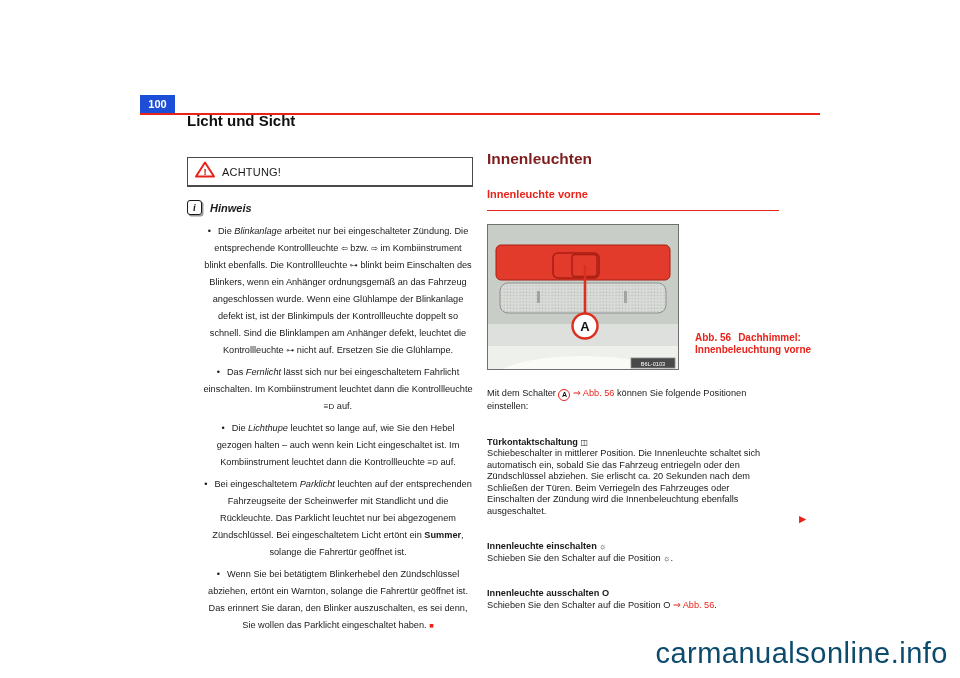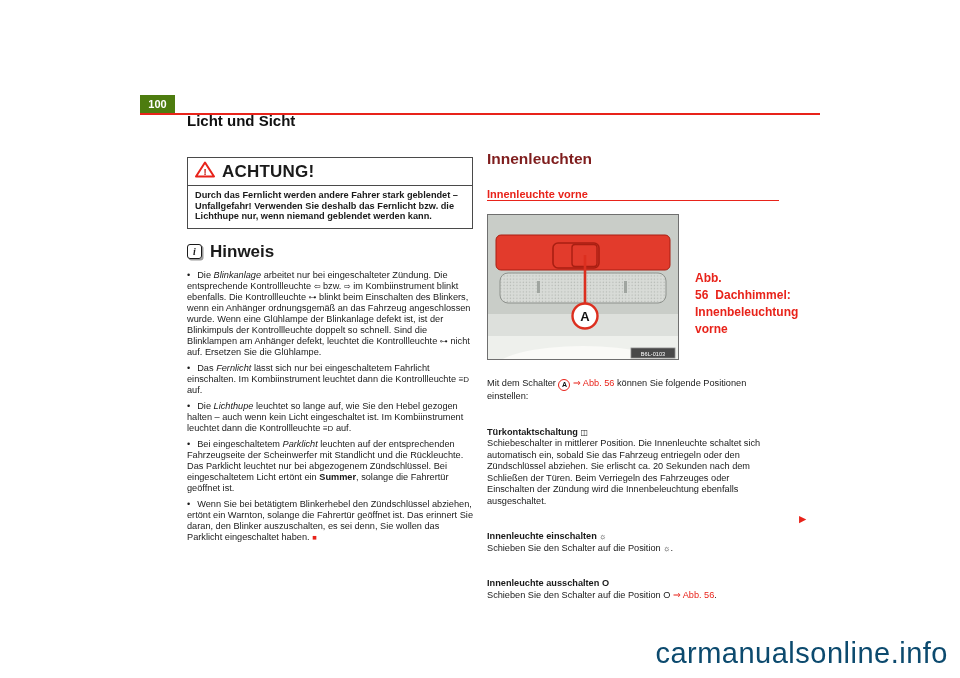--- a/index.html
+++ b/index.html
@@ -1,46 +1,46 @@
 <!DOCTYPE html>
 <html><head>
 <meta charset="utf-8">
 <style>
   html,body{margin:0;padding:0;background:#fff;}
   #page{position:relative;width:960px;height:678px;background:#fff;overflow:hidden;
         font-family:"Liberation Sans","DejaVu Sans",sans-serif;color:#1a1a1a;}
   
-  #page-num-box{position:absolute;left:140px;top:95px;width:35px;height:19px;background:#4d7c0f;
+  #page-num-box{position:absolute;left:140px;top:95px;width:35px;height:19px;background:#1d4ed8;
         color:#fff;font-weight:bold;font-size:11px;text-align:center;line-height:19px;}
   #header-title{position:absolute;left:187px;top:111px;height:19px;line-height:19px;
         font-weight:bold;font-size:15px;color:#111;}
   #header-rule{position:absolute;left:140px;top:113px;width:680px;height:2px;background:#e8231a;}
   
   #left-col{position:absolute;left:187px;top:157px;width:286px;}
   .warnbox{border:1.5px solid #4a4a4a;}
   .warnbox-head{display:flex;align-items:center;gap:7px;padding:3px 7px;border-bottom:1.5px solid #4a4a4a;}
-  .warn-title{font-weight:bold;font-size:17px;letter-spacing:.2px;}
+  .warn-title{font-weight:normal;font-size:11px;letter-spacing:.2px;}
   .warnbox-body{padding:4px 7px 6px;font-weight:bold;font-size:9.2px;line-height:10.6px;}
   .note-head{display:flex;align-items:center;gap:8px;margin-top:13px;}
   .note-icon{width:13px;height:13px;border:1.5px solid #1a1a1a;border-radius:3px;
         box-shadow:1.5px 1.5px 0 #9a9a9a;font-family:"Liberation Serif",serif;font-style:italic;
         font-weight:bold;font-size:10px;text-align:center;line-height:13px;}
-  .note-title{font-weight:bold;font-size:17px;}
+  .note-title{font-weight:bold;font-size:11px;font-style:italic;}
   .bullets{margin-top:8px;}
-  .bullet{margin:0 0 5px 0;font-size:9.2px;line-height:11px;}
+  .bullet{margin:0 0 5px 16px;font-size:9.2px;line-height:17px;text-align:center;}
   .bullet::before{content:"\2022";margin-right:7px;}
   
   #right-col{position:absolute;left:487px;top:150px;width:292px;}
   .sec-title{color:#7f1d1d;font-weight:bold;font-size:15.5px;line-height:17px;}
-  .sec-sub{color:#e8231a;font-weight:bold;font-size:11px;margin-top:21px;padding-bottom:0;
+  .sec-sub{color:#e8231a;font-weight:bold;font-size:11px;margin-top:21px;padding-bottom:10px;
         border-bottom:1.5px solid #e8231a;}
   .figure-row{position:relative;margin-top:13px;height:146px;}
   .figure{width:192px;height:146px;display:block;}
-  .fig-caption{position:absolute;left:208px;bottom:22px;width:122px;color:#e8231a;
-        font-weight:bold;font-size:12px;line-height:17px;}
+  .fig-caption{position:absolute;left:208px;bottom:14px;width:122px;color:#e8231a;
+        font-weight:bold;font-size:10px;line-height:12px;}
   .fig-caption .cap-label{margin-right:7px;}
   .rc-text{font-size:9.2px;line-height:11.5px;}
   .intro{margin-top:18px;}
   .blk-head{margin-top:24px;font-weight:bold;}
   .blk-body{margin-top:0;}
   
   .seg-n{}
   .seg-i{font-style:italic;}
   .seg-b{font-weight:bold;}
   .seg-sym{font-size:8px;}
@@ -64,21 +64,20 @@
     <div class="warnbox">
       <div class="warnbox-head">
         <span>
           <svg width="20" height="17" viewBox="0 0 20 17">
             <path d="M10 1.5 L19 15.5 L1 15.5 Z" fill="#fff" stroke="#e8231a" stroke-width="2" stroke-linejoin="round"></path>
             <text x="10" y="13.5" text-anchor="middle" font-size="9.5" font-weight="bold" fill="#c41309">!</text>
           </svg>
         </span>
         <span class="warn-title">ACHTUNG!</span>
       </div>
-      <div class="warnbox-body">Durch das Fernlicht werden andere Fahrer stark geblendet – Unfallgefahr! Verwenden Sie deshalb das Fernlicht bzw. die Lichthupe nur, wenn niemand geblendet werden kann.</div>
     </div>
 
     <div class="note-head">
       <span class="note-icon">i</span>
       <span class="note-title">Hinweis</span>
     </div>
     <div class="bullets">
       <p class="bullet"><span class="seg-n">Die </span><span class="seg-i">Blinkanlage</span><span class="seg-n"> arbeitet nur bei eingeschalteter Zündung. Die entsprechende Kontrollleuchte </span><span class="seg-sym">⇦</span><span class="seg-n"> bzw. </span><span class="seg-sym">⇨</span><span class="seg-n"> im Kombiinstrument blinkt ebenfalls. Die Kontrollleuchte </span><span class="seg-sym">⊶</span><span class="seg-n"> blinkt beim Einschalten des Blinkers, wenn ein Anhänger ordnungsgemäß an das Fahrzeug angeschlossen wurde. Wenn eine Glühlampe der Blinkanlage defekt ist, ist der Blinkimpuls der Kontrollleuchte doppelt so schnell. Sind die Blinklampen am Anhänger defekt, leuchtet die Kontrollleuchte </span><span class="seg-sym">⊶</span><span class="seg-n"> nicht auf. Ersetzen Sie die Glühlampe.</span></p>
       <p class="bullet"><span class="seg-n">Das </span><span class="seg-i">Fernlicht</span><span class="seg-n"> lässt sich nur bei eingeschaltetem Fahrlicht einschalten. Im Kombiinstrument leuchtet dann die Kontrollleuchte </span><span class="seg-sym">≡D</span><span class="seg-n"> auf.</span></p>
       <p class="bullet"><span class="seg-n">Die </span><span class="seg-i">Lichthupe</span><span class="seg-n"> leuchtet so lange auf, wie Sie den Hebel gezogen halten – auch wenn kein Licht eingeschaltet ist. Im Kombiinstrument leuchtet dann die Kontrollleuchte </span><span class="seg-sym">≡D</span><span class="seg-n"> auf.</span></p>

